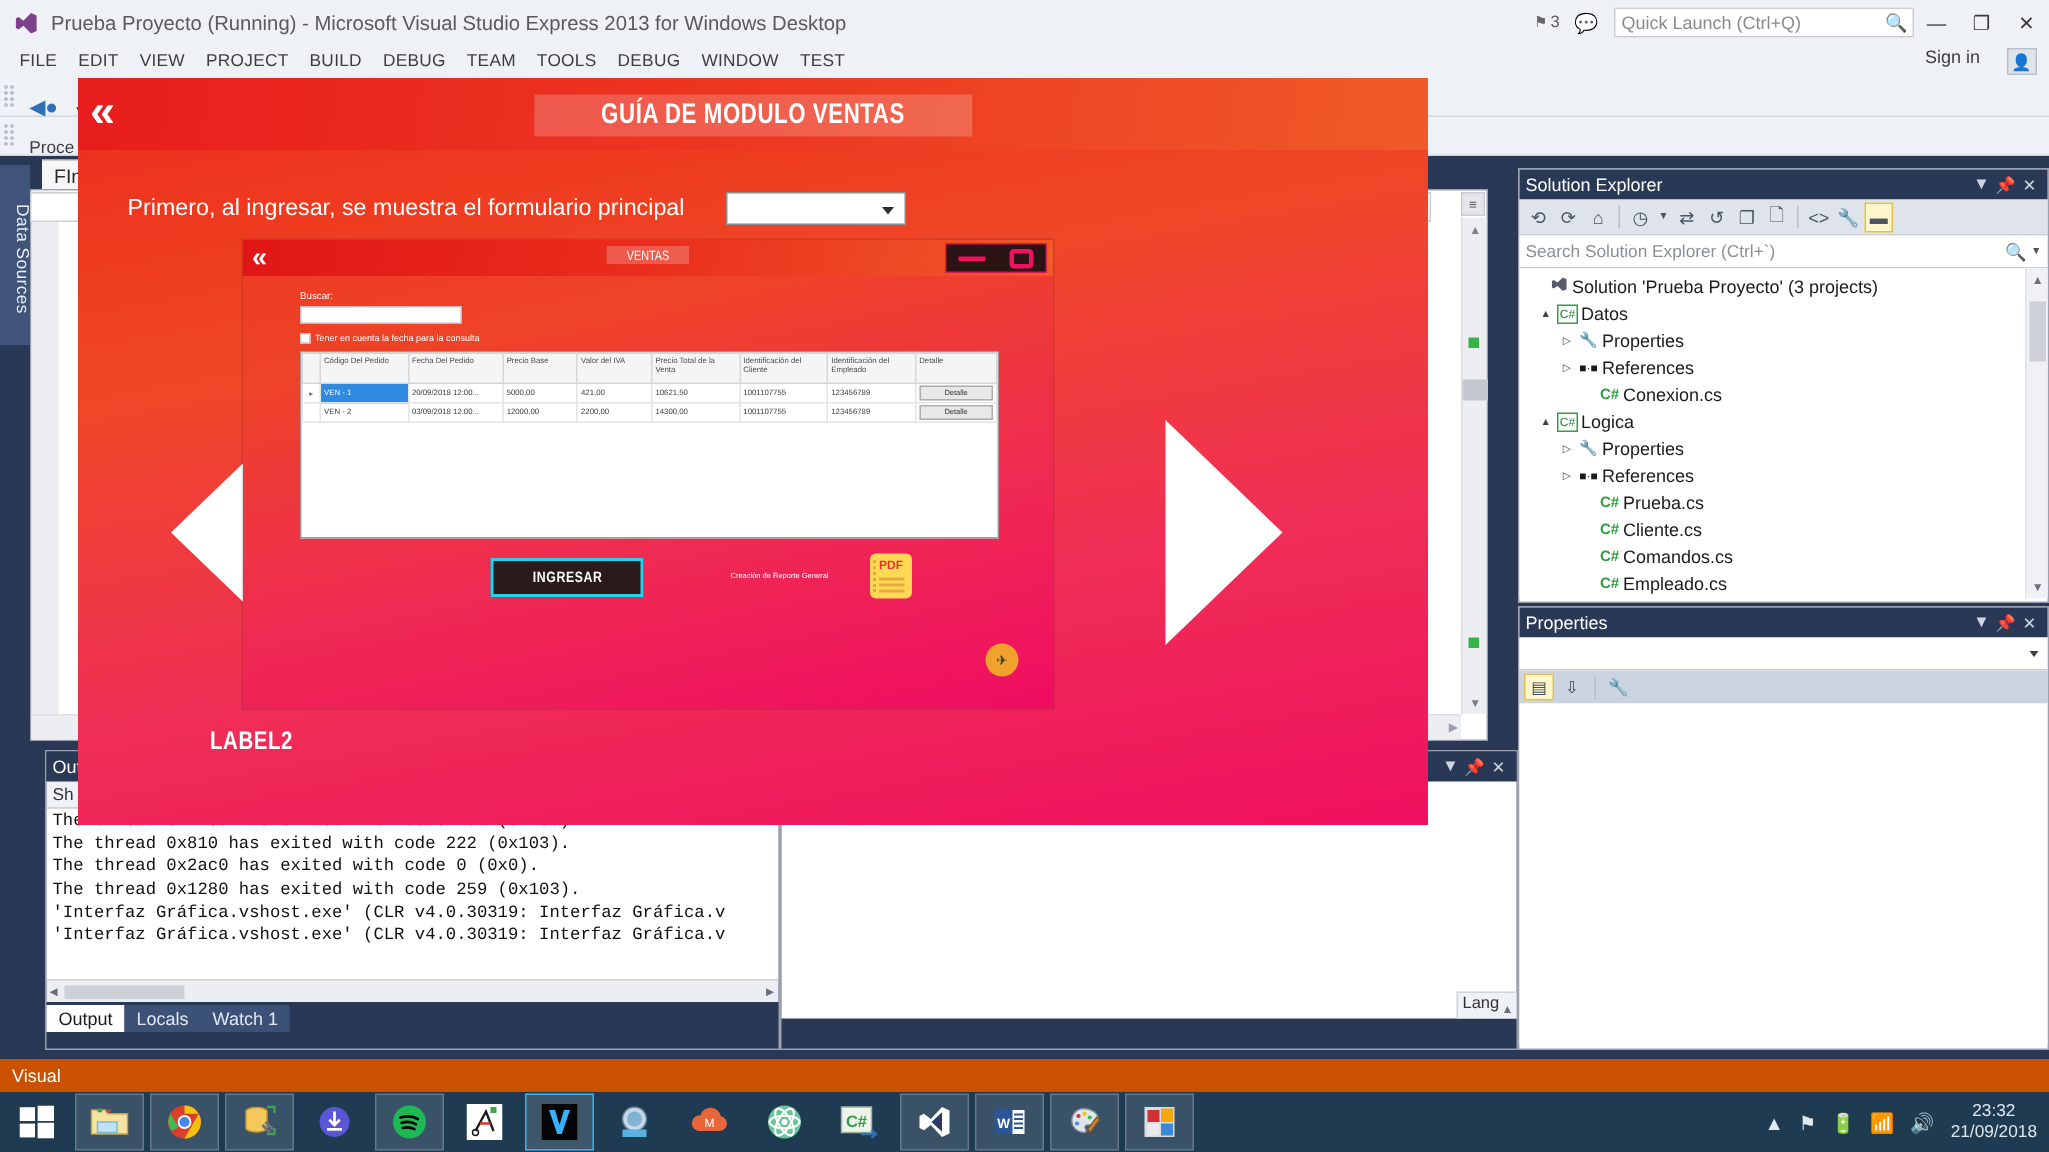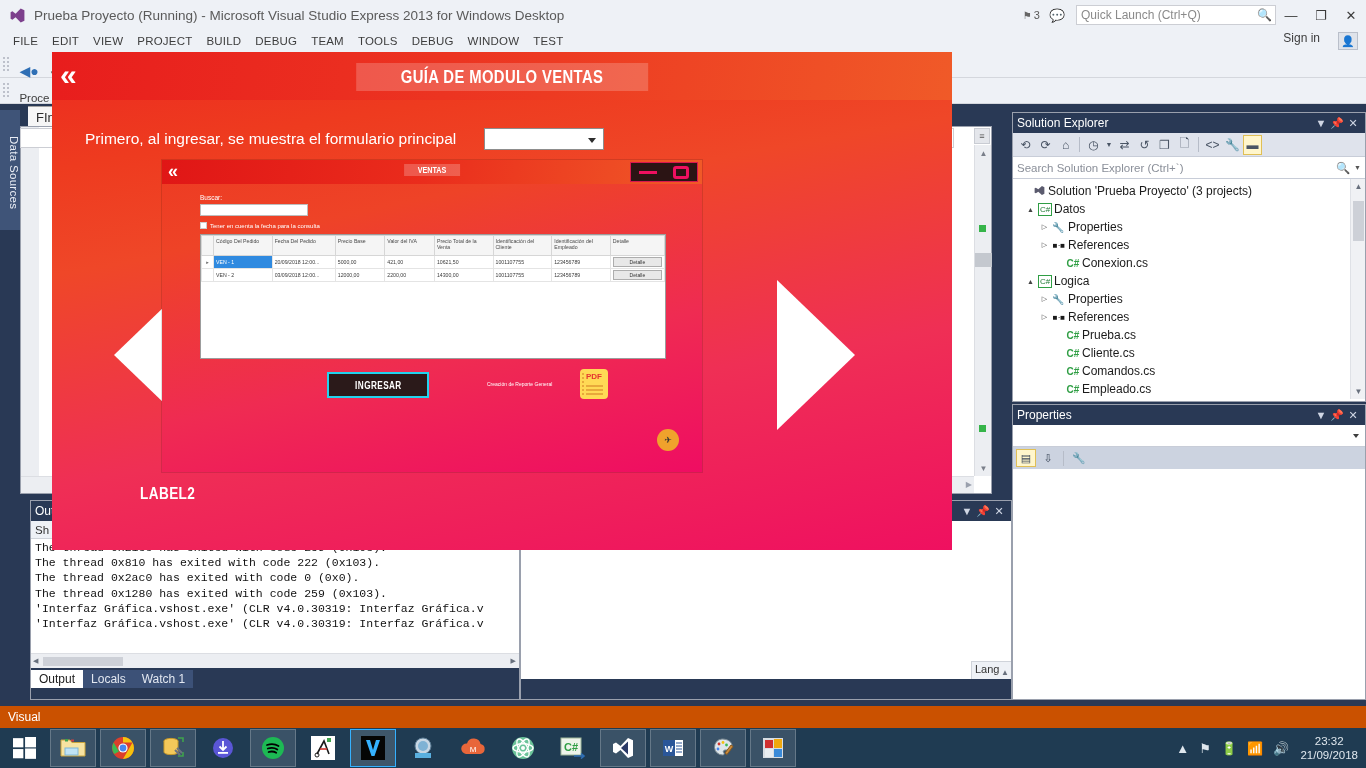--- a/index.html
+++ b/index.html
@@ -159,21 +159,21 @@
   .arrow-right{ position:absolute; left:725px; top:228px; width:0;height:0;
      border-top:75px solid transparent; border-bottom:75px solid transparent; border-left:78px solid #fff; }
 
   
   .shot{ position:absolute; left:110px; top:108px; width:540px; height:312px;
      background:linear-gradient(168deg,#ed3a22 0%, #ee4327 22%, #ef2b52 62%, #ef0d62 100%);
      box-shadow:0 0 0 1px rgba(0,0,0,.12); overflow:hidden;}
   .shot-head{ height:24px; background:linear-gradient(100deg,#e01616 0%, #ea2c1c 48%, #f05a28 100%); position:relative;}
   .shot-chev{ position:absolute; left:6px; top:1px; color:#fff; font-size:18px; font-weight:bold; letter-spacing:-4px;}
   .shot-title{ position:absolute; left:50%; transform:translateX(-50%); top:4px; background:rgba(255,255,255,.22);
-     color:#fff; font-size:9px; font-weight:bold; padding:1px 10px;}
+     color:#fff; font-size:9px; font-weight:normal; padding:1px 10px;}
   .shot-title span{ display:inline-block; transform:scaleX(.8);}
   .winbtns{ position:absolute; right:4px; top:2px; width:68px; height:20px; background:#2b1414; border:1px solid #d9174f;
      display:flex; align-items:center; justify-content:space-around;}
   .winbtns .min{ width:18px; height:3px; background:#ef1060;}
   .winbtns .max{ width:16px; height:13px; border:3px solid #ef1060; border-radius:3px;}
   .shot-body{ position:relative; height:288px; }
   .sb-label{ position:absolute; left:38px; top:10px; color:#fff; font-size:6.5px;}
   .sb-input{ position:absolute; left:38px; top:20px; width:108px; height:12px; background:#fff; border:1px solid #bdbdbd;}
   .sb-check{ position:absolute; left:38px; top:38px; display:flex; align-items:center; gap:3px; color:#fff; font-size:6px;}
   .sb-check .bx{ width:7px; height:7px; background:#fff; border:1px solid #ccc;}

